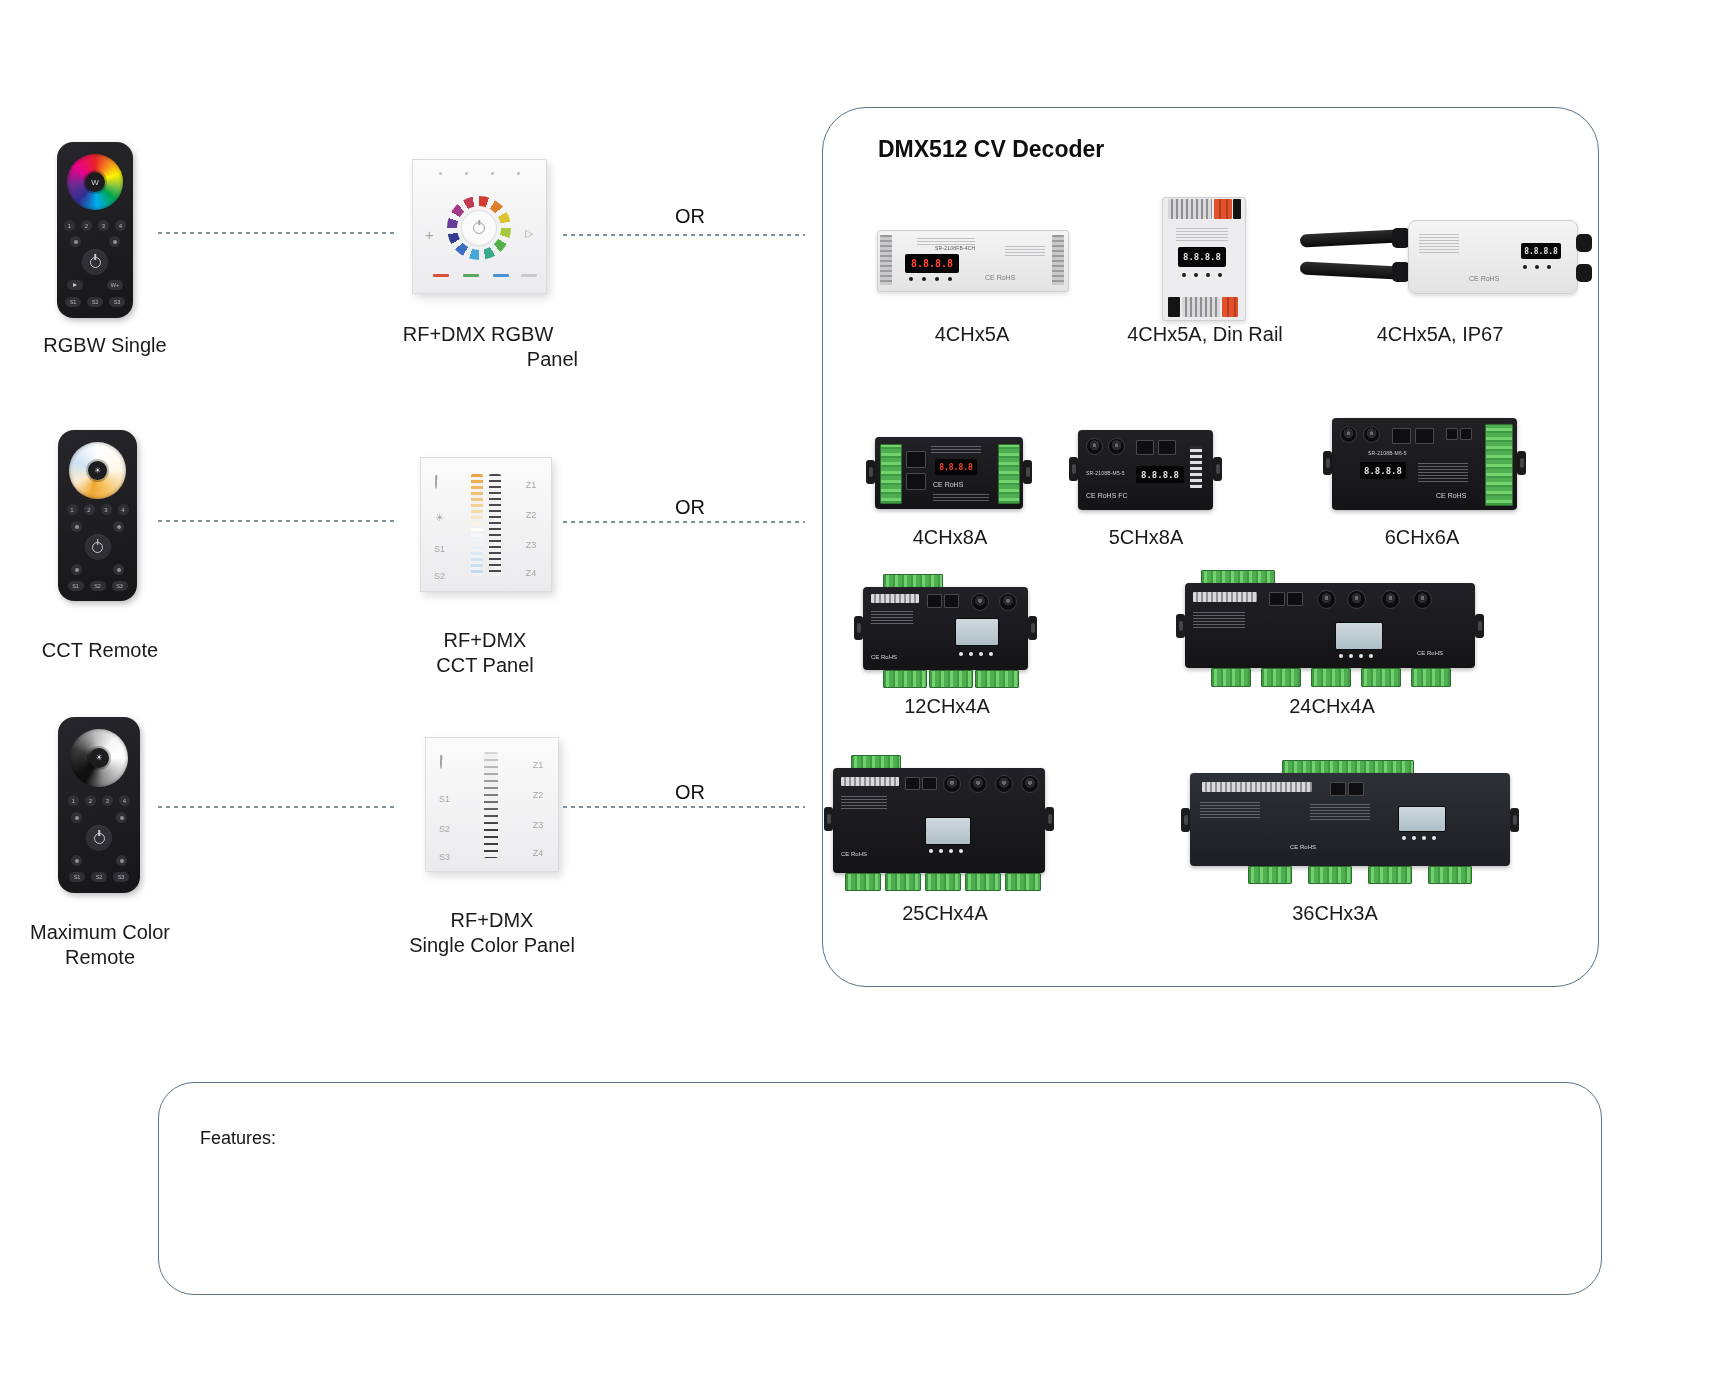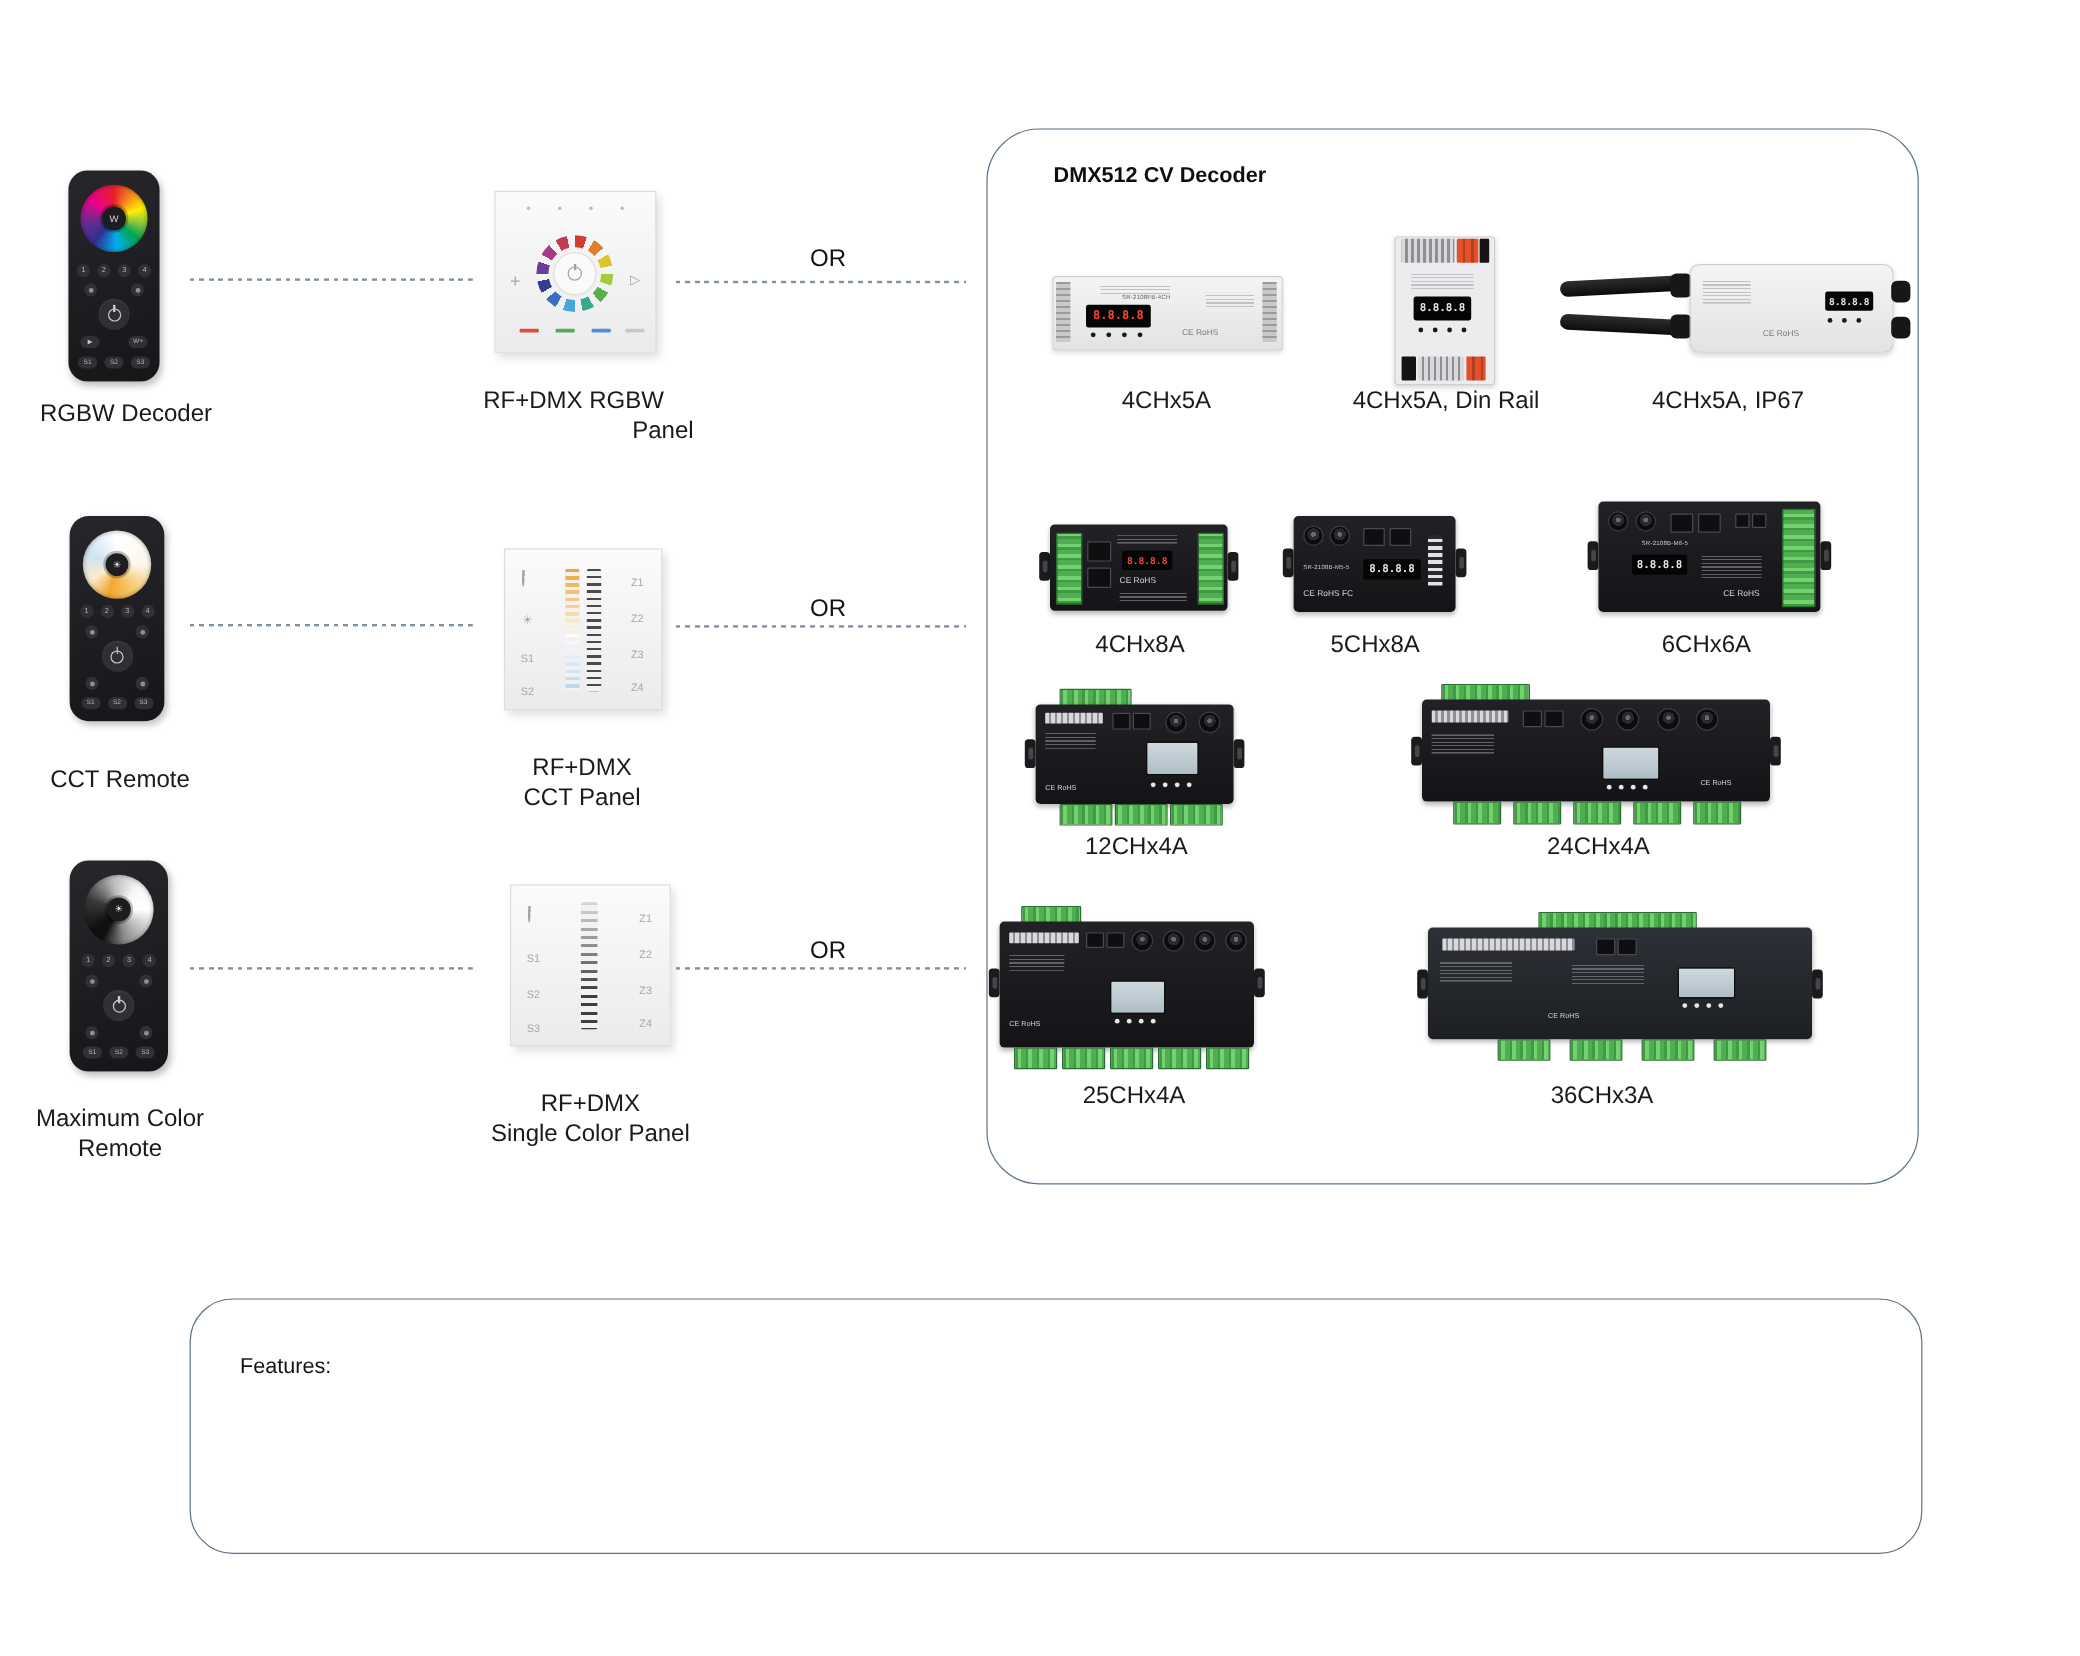--- a/index.html
+++ b/index.html
@@ -6,21 +6,21 @@
   .canvas{position:relative;width:1733px;height:1380px;background:#ffffff;overflow:hidden;
           font-family:"Liberation Sans",sans-serif;color:#141414;}
 
   
   .cap{position:absolute;font-size:20px;color:#1a1a1a;text-align:center;line-height:25px;}
   .or{position:absolute;font-size:20px;color:#111;text-align:center;width:70px;}
   .dash{position:absolute;height:2px;background:repeating-linear-gradient(90deg,#7f90a0 0 4px,transparent 4px 8px);}
 
   
   .bigbox{position:absolute;border:1.5px solid #5b7386;border-radius:44px;background:#fff;}
-  .boxtitle{position:absolute;font-size:18px;font-weight:bold;color:#0e0e0e;}
+  .boxtitle{position:absolute;font-size:23px;font-weight:bold;color:#0e0e0e;}
 
   
   .remote{position:absolute;background:linear-gradient(160deg,#27272b,#161619);border-radius:16px;box-shadow:2px 3px 6px rgba(0,0,0,.25);}
   .wheel{position:absolute;border-radius:50%;box-shadow:inset 0 0 4px rgba(0,0,0,.4);}
   .wheel.rgbw{background:conic-gradient(from 0deg,#e62129,#f7941d 40deg,#fff200 70deg,#8dc63f 100deg,#00a651 130deg,#00aeef 175deg,#2e3192 220deg,#662d91 260deg,#ec008c 310deg,#e62129 360deg);}
   .wheel.cct{background:conic-gradient(from 0deg,#ffffff,#fdf6ea 90deg,#f7c66a 150deg,#f0a830 195deg,#fdeccd 240deg,#cfe3f4 290deg,#e8f1fa 325deg,#ffffff 360deg);}
   .wheel.single{background:conic-gradient(from 230deg,#101010 0deg,#3a3a3a 60deg,#bdbdbd 120deg,#f7f7f7 170deg,#ffffff 220deg,#8a8a8a 300deg,#101010 340deg);}
   .hub{position:absolute;border-radius:50%;background:#1d1d20;color:#d6d6da;display:flex;align-items:center;justify-content:center;font-size:8px;box-shadow:0 0 0 2px rgba(0,0,0,.25);}
   .sun{font-family:"DejaVu Sans",sans-serif;font-size:8px;color:#e6e6ea;line-height:1;}
   .rrow{position:absolute;left:0;right:0;display:flex;justify-content:center;gap:6px;}
@@ -118,21 +118,21 @@
           <span class="tri"></span>
         </span>
       <span class="rkey pill">W+</span>
     </div>
     <div class="rrow" style="top:155px;">
       <span class="rkey pill">S1</span>
       <span class="rkey pill">S2</span>
       <span class="rkey pill">S3</span>
     </div>
   </div>
-  <div class="cap" style="left:5px;top:333px;width:200px;">RGBW Decoder</div>
+  <div class="cap" style="left:5px;top:333px;width:200px;">RGBW Single</div>
 
   <div class="dash" style="left:158px;top:232px;width:236px;"></div>
 
   <div class="wpanel" style="left:412px;top:159px;width:133px;height:133px;">
     <div class="pdots" style="top:12px;">
       <span class="pdot"></span>
         <span class="pdot"></span>
         <span class="pdot"></span>
         <span class="pdot"></span>
     </div>

